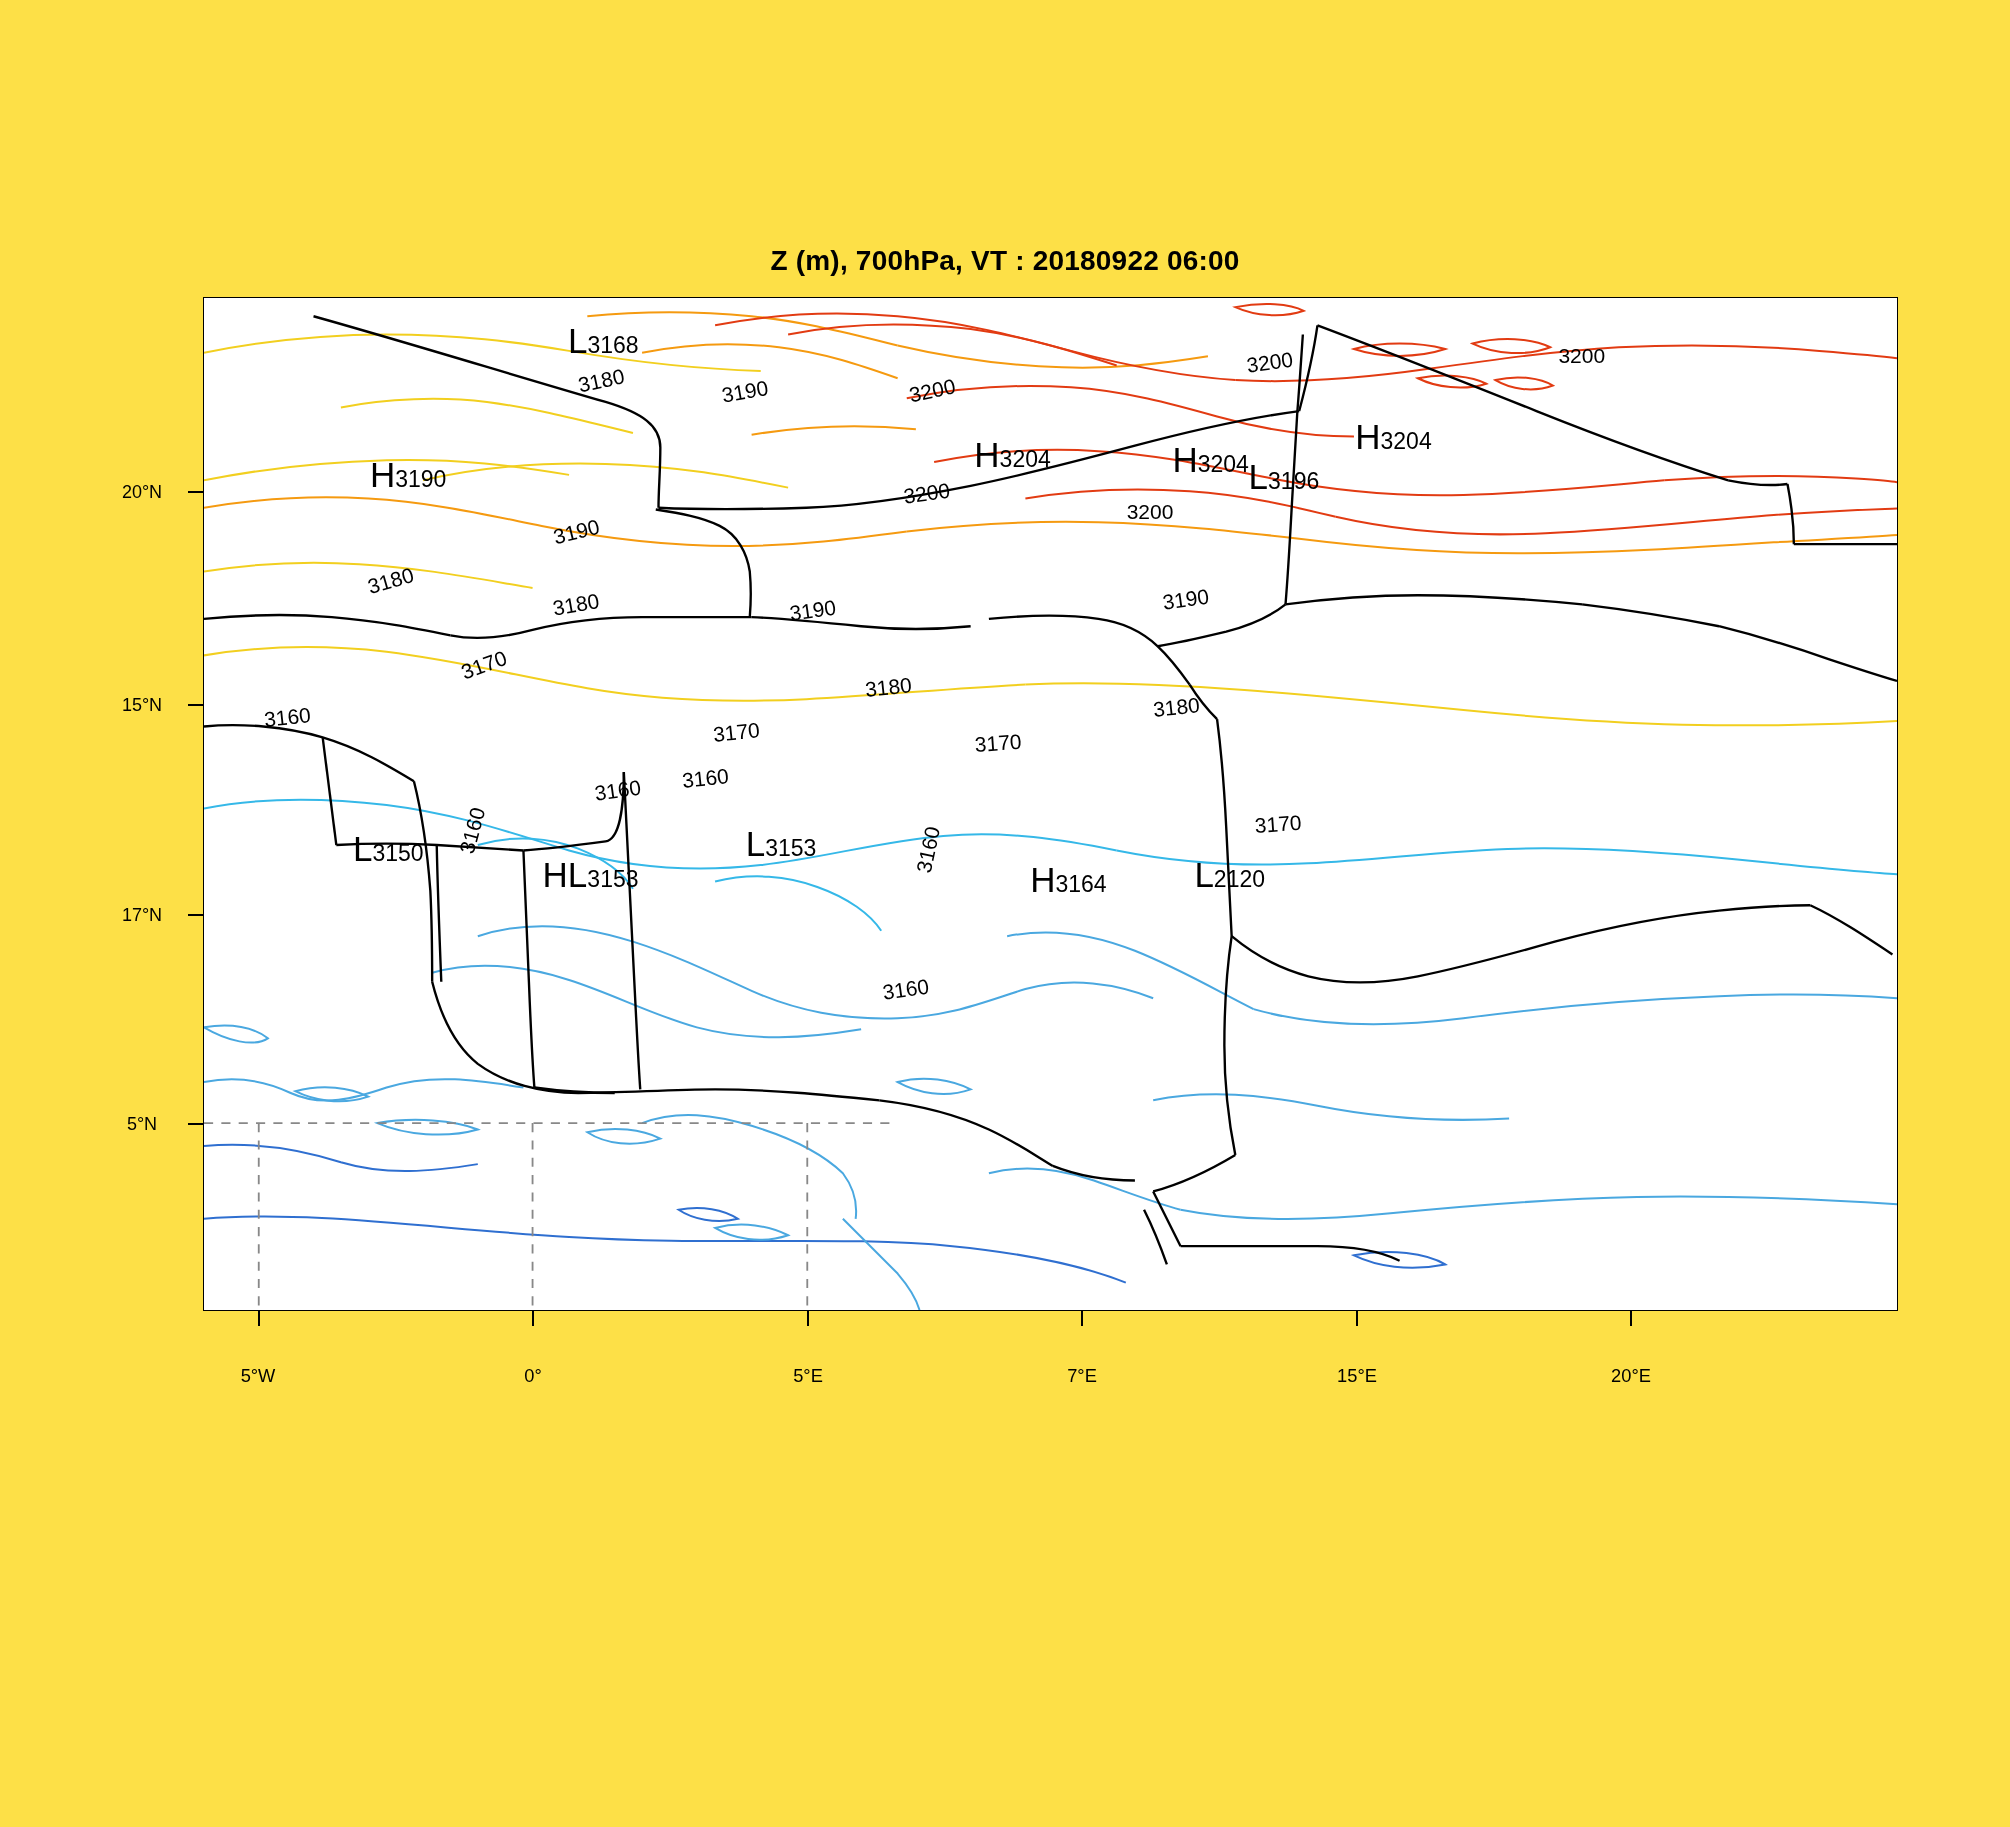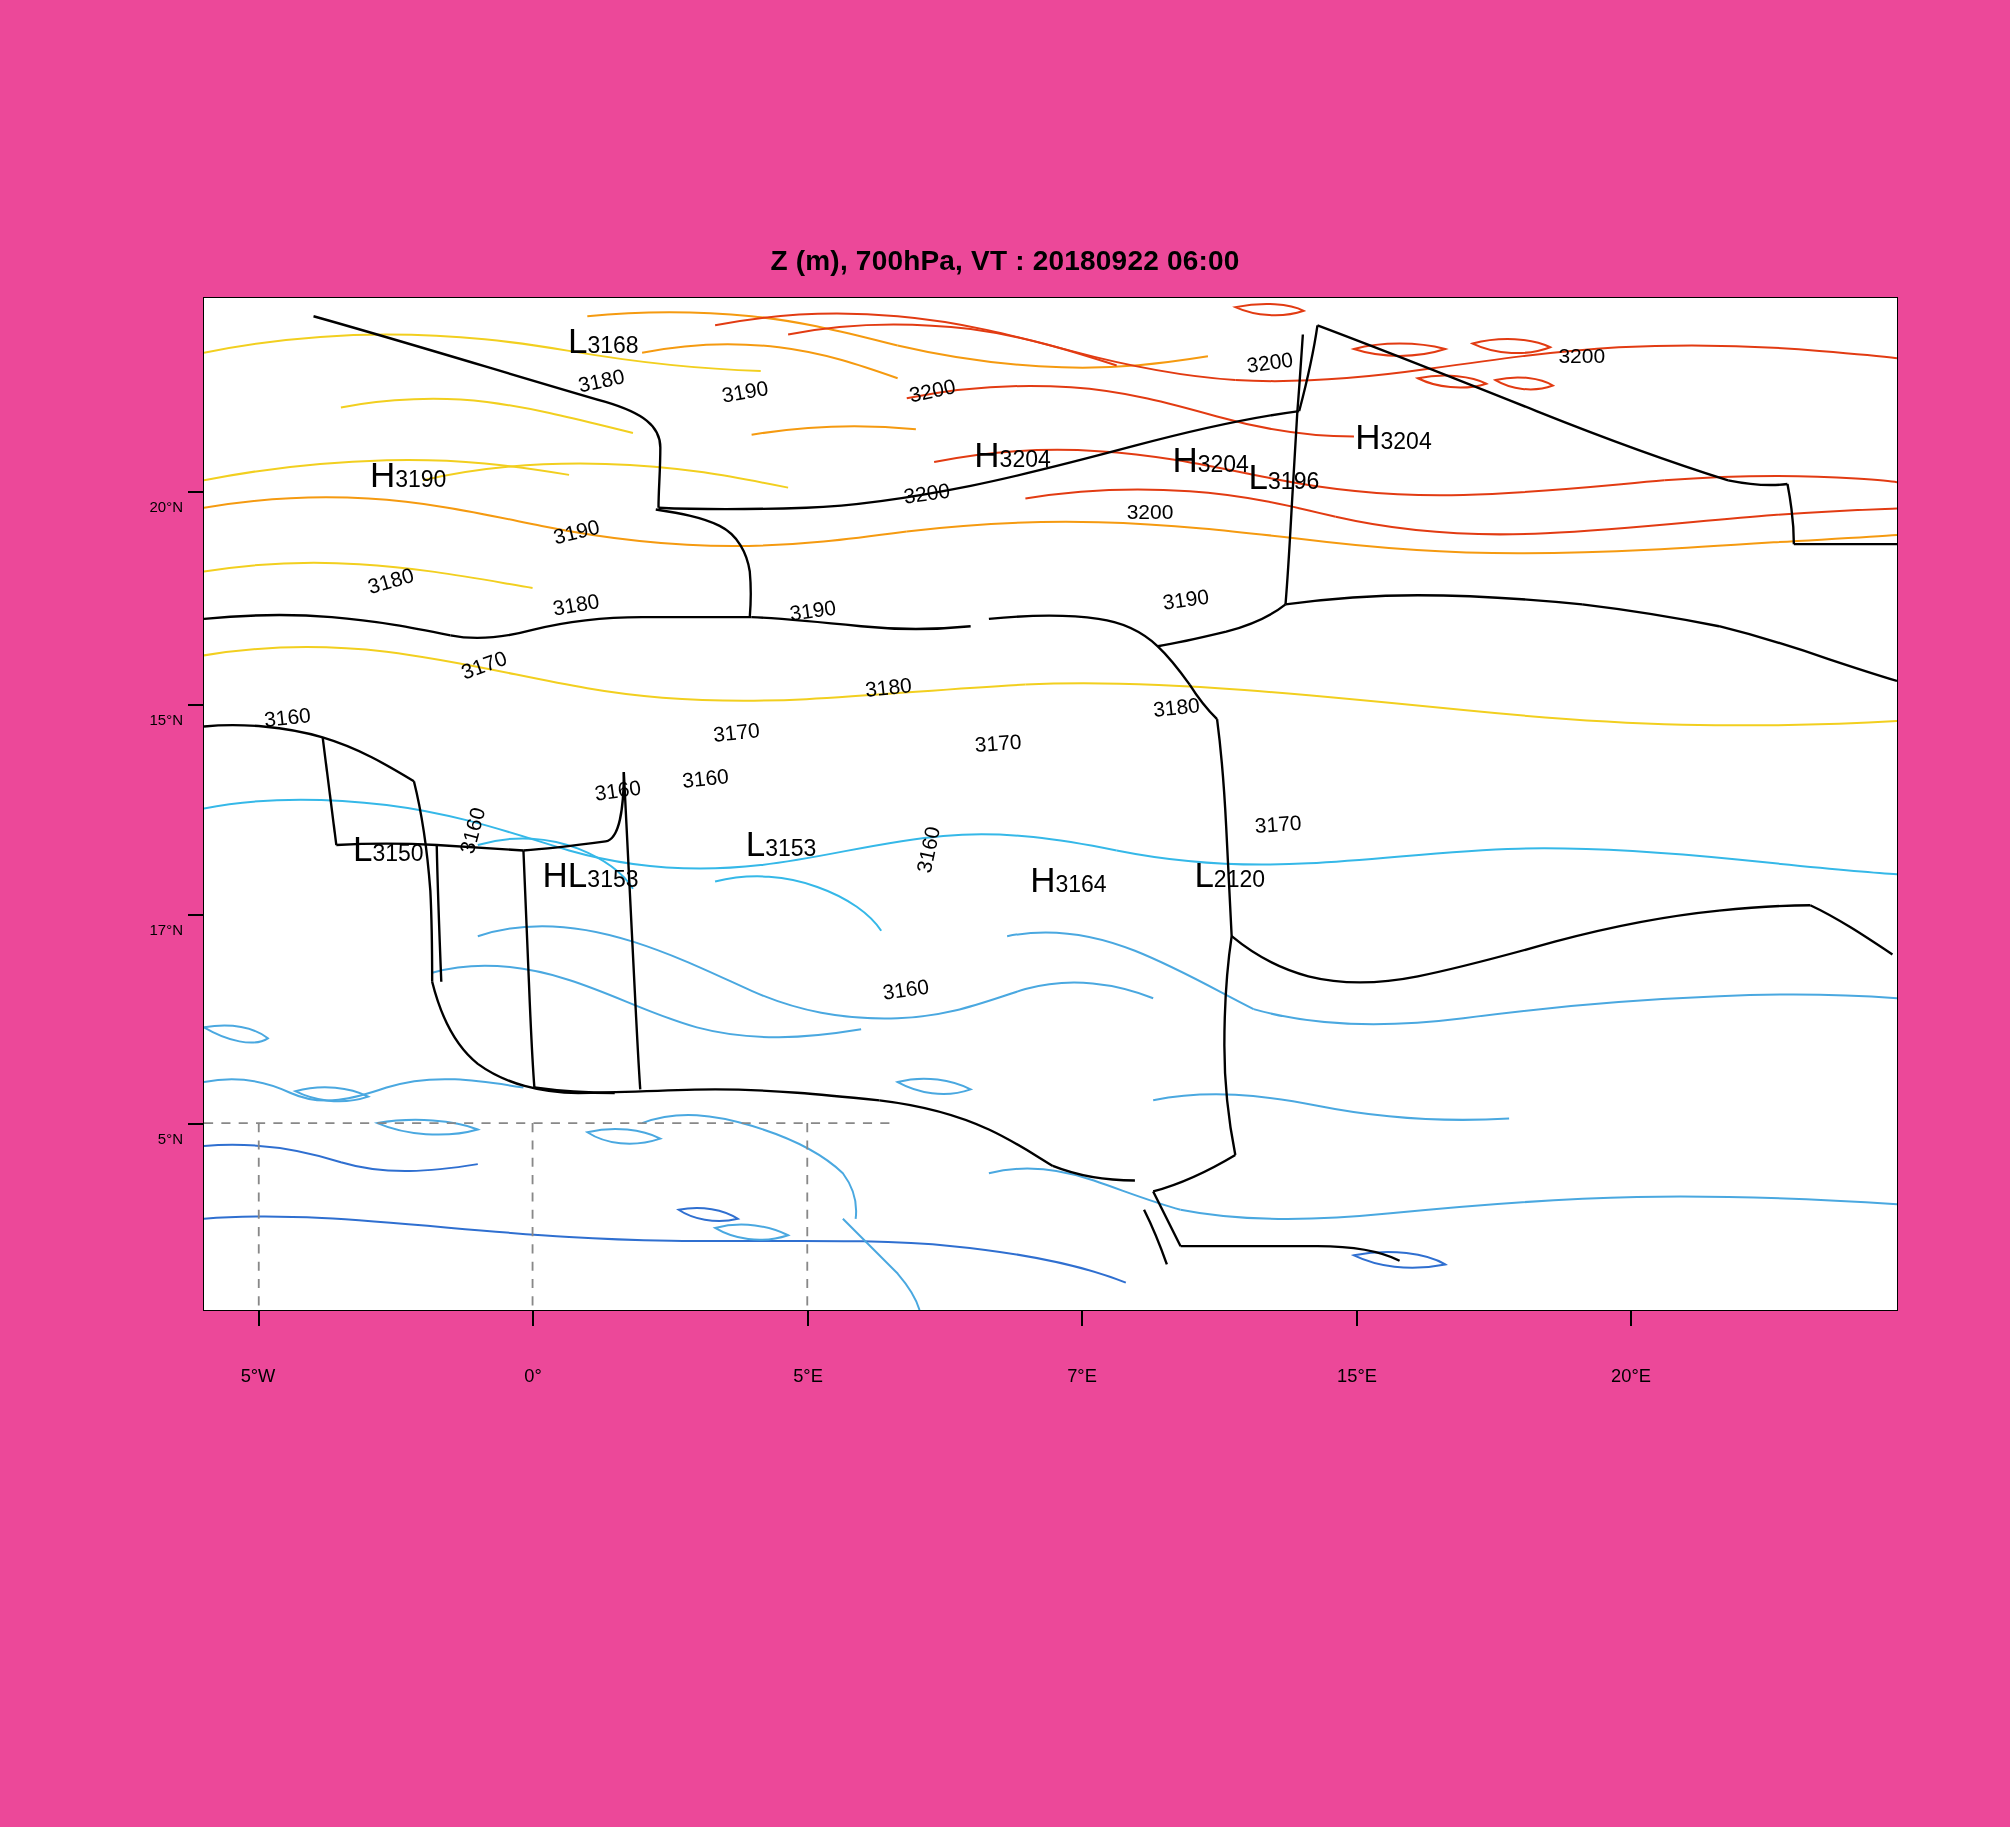--- a/index.html
+++ b/index.html
@@ -1,17 +1,17 @@
 <!DOCTYPE html>
 <html style="font-size:14.6px"><head>
 <meta charset="utf-8">
 <style>
   html,body{margin:0;padding:0;background:#ffffff;}
   body{width:2010px;height:1827px;font-family:"Liberation Sans",sans-serif;}
-  #root{position:relative;width:2010px;height:1827px;background:#ec4899;}
+  #root{position:relative;width:2010px;height:1827px;background:#fde047;}
 
   .title{
     position:absolute;
     left:0; right:0;
     top:245px;
     text-align:center;
     font-size:28px;
     font-weight:bold;
     color:#000;
     letter-spacing:0.2px;
@@ -25,25 +25,24 @@
     width:1695px;
     height:1014px;
     border:1.8px solid #000;
     box-sizing:border-box;
     overflow:hidden;
     background:#fff;
   }
   #plotsvg{position:absolute;left:0;top:0;width:100%;height:100%;}
   .ylabel{
     position:absolute;
-    font-size:15px;
-    color:#000;
-    text-align:right;
+    font-size:18px;
+    color:#000;
+    text-align:center;
     width:82px;
-    margin-top:16px;
   }
   .ytickmark{
     position:absolute;
     width:14.6px;height:1.8px;background:#000;
   }
   .xlabel{
     position:absolute;
     font-size:18.3px;
     color:#000;
     text-align:center;

